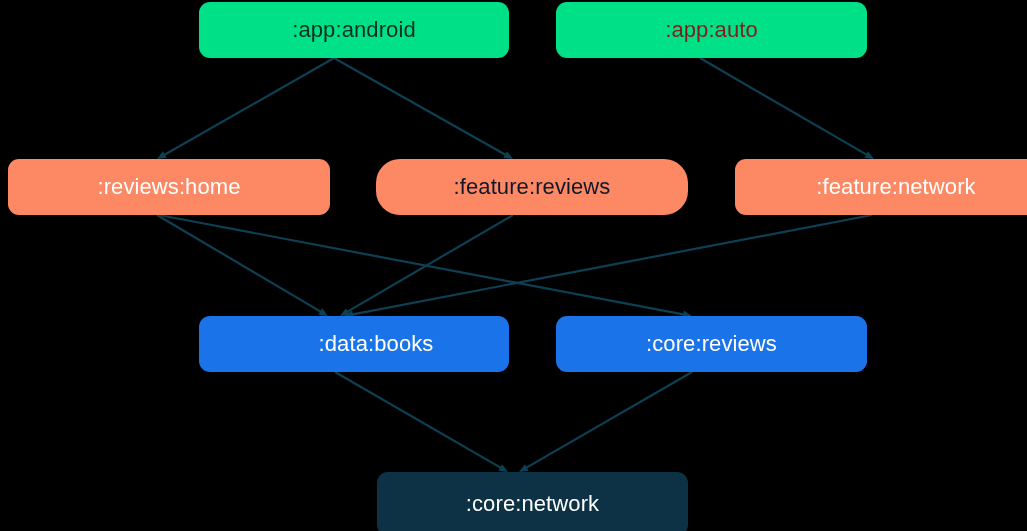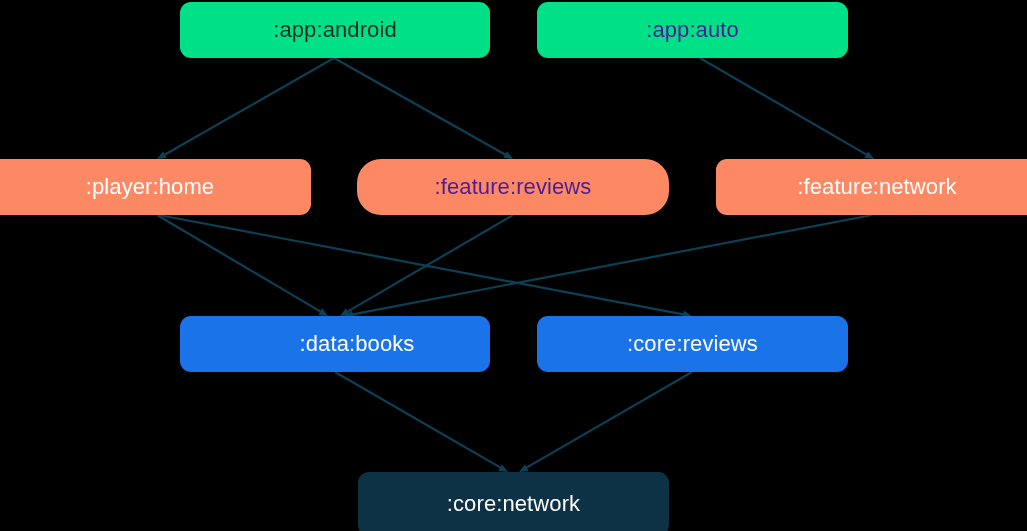--- a/index.html
+++ b/index.html
@@ -31,20 +31,21 @@
     box-sizing: border-box;
     display: flex;
     align-items: center;
     justify-content: center;
     border-radius: 11px;
     font-size: 22px;
     letter-spacing: 0.1px;
     white-space: nowrap;
     user-select: none;
     z-index: 2;
+    margin-left: 19px;
   }
   .node-label {
     display: block;
     line-height: 1;
   }
 </style>
 </head>
 <body>
 
 <div id="graph-canvas" style="width: 1027px; height: 531px; background: rgb(0, 0, 0);">
@@ -83,27 +84,27 @@
       </g>
       <g>
         <line x1="692" y1="372" x2="525.6231306391348" y2="468.17160078662727" stroke="#0d4054" stroke-width="2.2" stroke-linecap="butt"></line>
         <polygon points="519,472 524.9002387876685,464.2233951978713 528.6835980102958,470.7686066530163" fill="#0d4054"></polygon>
       </g>
     </svg>
   <div id="node-layer">
       <div class="graph-node" style="left: 180px; top: 2px; width: 310px; height: 56px; background: rgb(0, 225, 135); color: rgb(11, 47, 37);">
         <span class="node-label">:app:android</span>
       </div>
-      <div class="graph-node" style="left: 537px; top: 2px; width: 311px; height: 56px; background: rgb(0, 225, 135); color: #4c1d95;">
+      <div class="graph-node" style="left: 537px; top: 2px; width: 311px; height: 56px; background: rgb(0, 225, 135); color: #7f1d1d;">
         <span class="node-label">:app:auto</span>
       </div>
       <div class="graph-node" style="left: -11px; top: 159px; width: 322px; height: 56px; background: rgb(253, 137, 100); color: rgb(255, 255, 255);">
-        <span class="node-label">:player:home</span>
+        <span class="node-label">:reviews:home</span>
       </div>
-      <div class="graph-node" style="left: 357px; top: 159px; width: 312px; height: 56px; background: rgb(253, 137, 100); color: #4c1d95; border-radius: 24px;">
+      <div class="graph-node" style="left: 357px; top: 159px; width: 312px; height: 56px; background: rgb(253, 137, 100); color: #0f172a; border-radius: 24px;">
         <span class="node-label">:feature:reviews</span>
       </div>
       <div class="graph-node" style="left: 716px; top: 159px; width: 322px; height: 56px; background: rgb(253, 137, 100); color: rgb(255, 255, 255);">
         <span class="node-label">:feature:network</span>
       </div>
       <div class="graph-node" style="left: 180px; top: 316px; width: 310px; height: 56px; background: rgb(26, 115, 232); color: rgb(255, 255, 255); padding-left: 44px;">
         <span class="node-label">:data:books</span>
       </div>
       <div class="graph-node" style="left: 537px; top: 316px; width: 311px; height: 56px; background: rgb(26, 115, 232); color: rgb(255, 255, 255);">
         <span class="node-label">:core:reviews</span>

